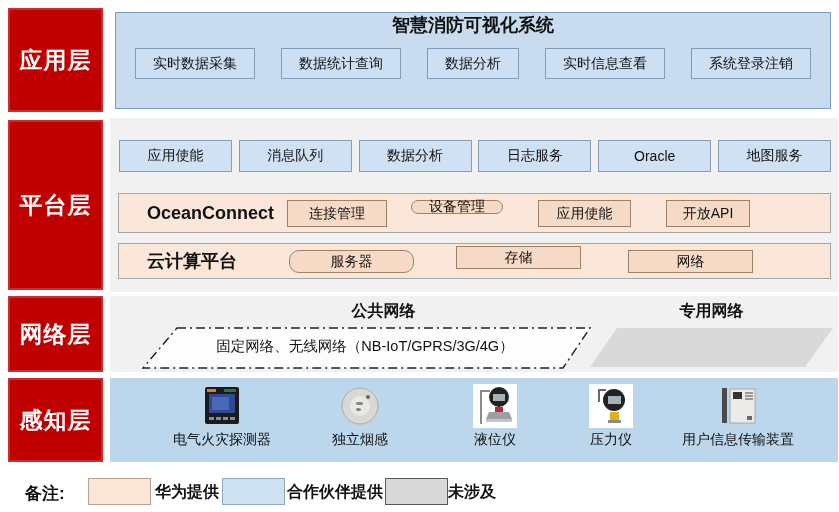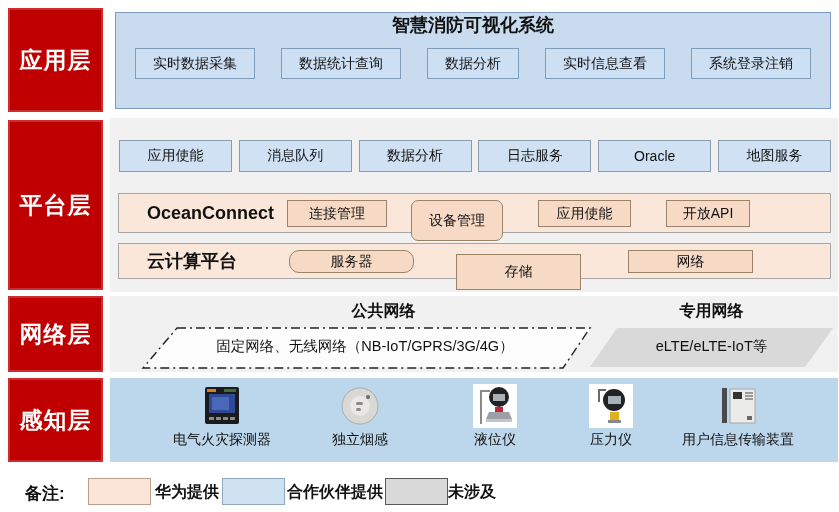--- a/index.html
+++ b/index.html
@@ -110,42 +110,41 @@
     <div class="service-box">消息队列</div>
     <div class="service-box">数据分析</div>
     <div class="service-box">日志服务</div>
     <div class="service-box">Oracle</div>
     <div class="service-box">地图服务</div>
   </div>
 
   <div class="peach-band oc">
     <div class="band-title">OceanConnect</div>
     <div class="peach-btn" style="left:168px;top:6px;width:100px;height:27px;">连接管理</div>
-    <div class="peach-btn" style="left:292px;top:6px;width:92px;height:41px;border-radius:7px;">设备管理</div>
+    <div class="peach-btn" style="left:292px;top:6px;width:92px;height:14px;border-radius:7px;">设备管理</div>
     <div class="peach-btn" style="left:419px;top:6px;width:93px;height:27px;">应用使能</div>
     <div class="peach-btn" style="left:547px;top:6px;width:84px;height:27px;">开放API</div>
   </div>
 
   <div class="peach-band cloud">
     <div class="band-title">云计算平台</div>
     <div class="peach-btn" style="left:170px;top:6px;width:125px;height:23px;border-radius:10px;">服务器</div>
-    <div class="peach-btn" style="left:337px;top:10px;width:125px;height:36px;">存储</div>
+    <div class="peach-btn" style="left:337px;top:2px;width:125px;height:23px;">存储</div>
     <div class="peach-btn" style="left:509px;top:6px;width:125px;height:23px;">网络</div>
   </div>
 </div>
 
 <div class="network-band">
   <svg width="728" height="76" style="position:absolute;left:0;top:0;">
     <polygon points="67,32 480,32 453,72 33,72" fill="#FDFDFD" stroke="#222" stroke-width="1.4" stroke-dasharray="9 4 2 4"></polygon>
     <polygon points="507,32 723,32 695,71 480,71" fill="#D9D9D9"></polygon>
   </svg>
   <div class="net-title" style="left:67px;width:413px;">公共网络</div>
   <div class="net-title" style="left:480px;width:243px;">专用网络</div>
   <div class="net-item" style="left:40px;width:430px;">固定网络、无线网络（NB-IoT/GPRS/3G/4G）</div>
-  <div class="net-item" style="left:480px;width:243px;">eLTE/eLTE-IoT等</div>
 </div>
 
 <div class="perception-band">
 
   <div class="device" style="left:112px;">
     <svg width="44" height="44">
       <rect x="5" y="3" width="34" height="37" rx="2" fill="#1b1b1b"></rect>
       <rect x="7" y="5" width="9" height="3" fill="#e07b28"></rect>
       <rect x="24" y="5" width="12" height="3" fill="#3f6f3f"></rect>
       <rect x="9" y="10" width="26" height="19" fill="#2e4a96"></rect>

